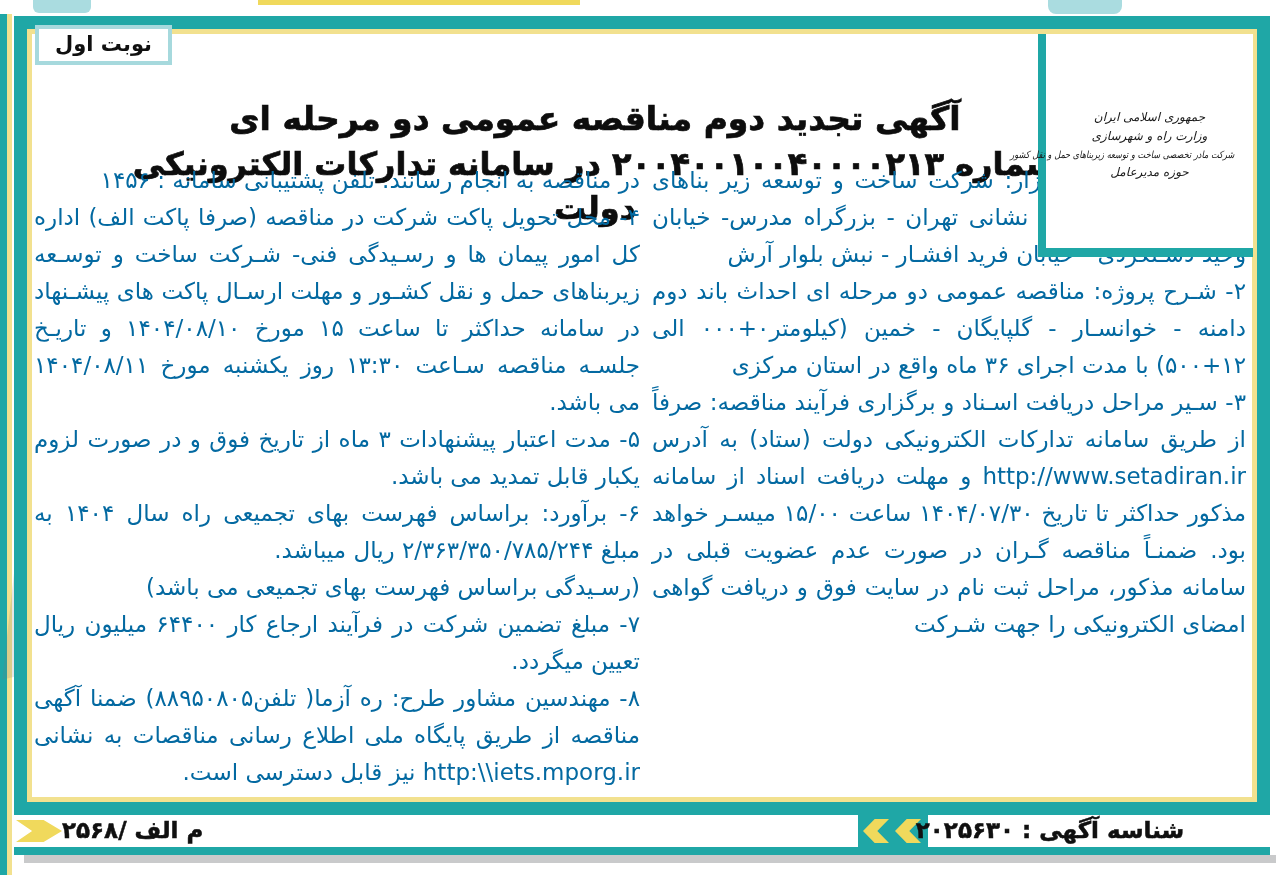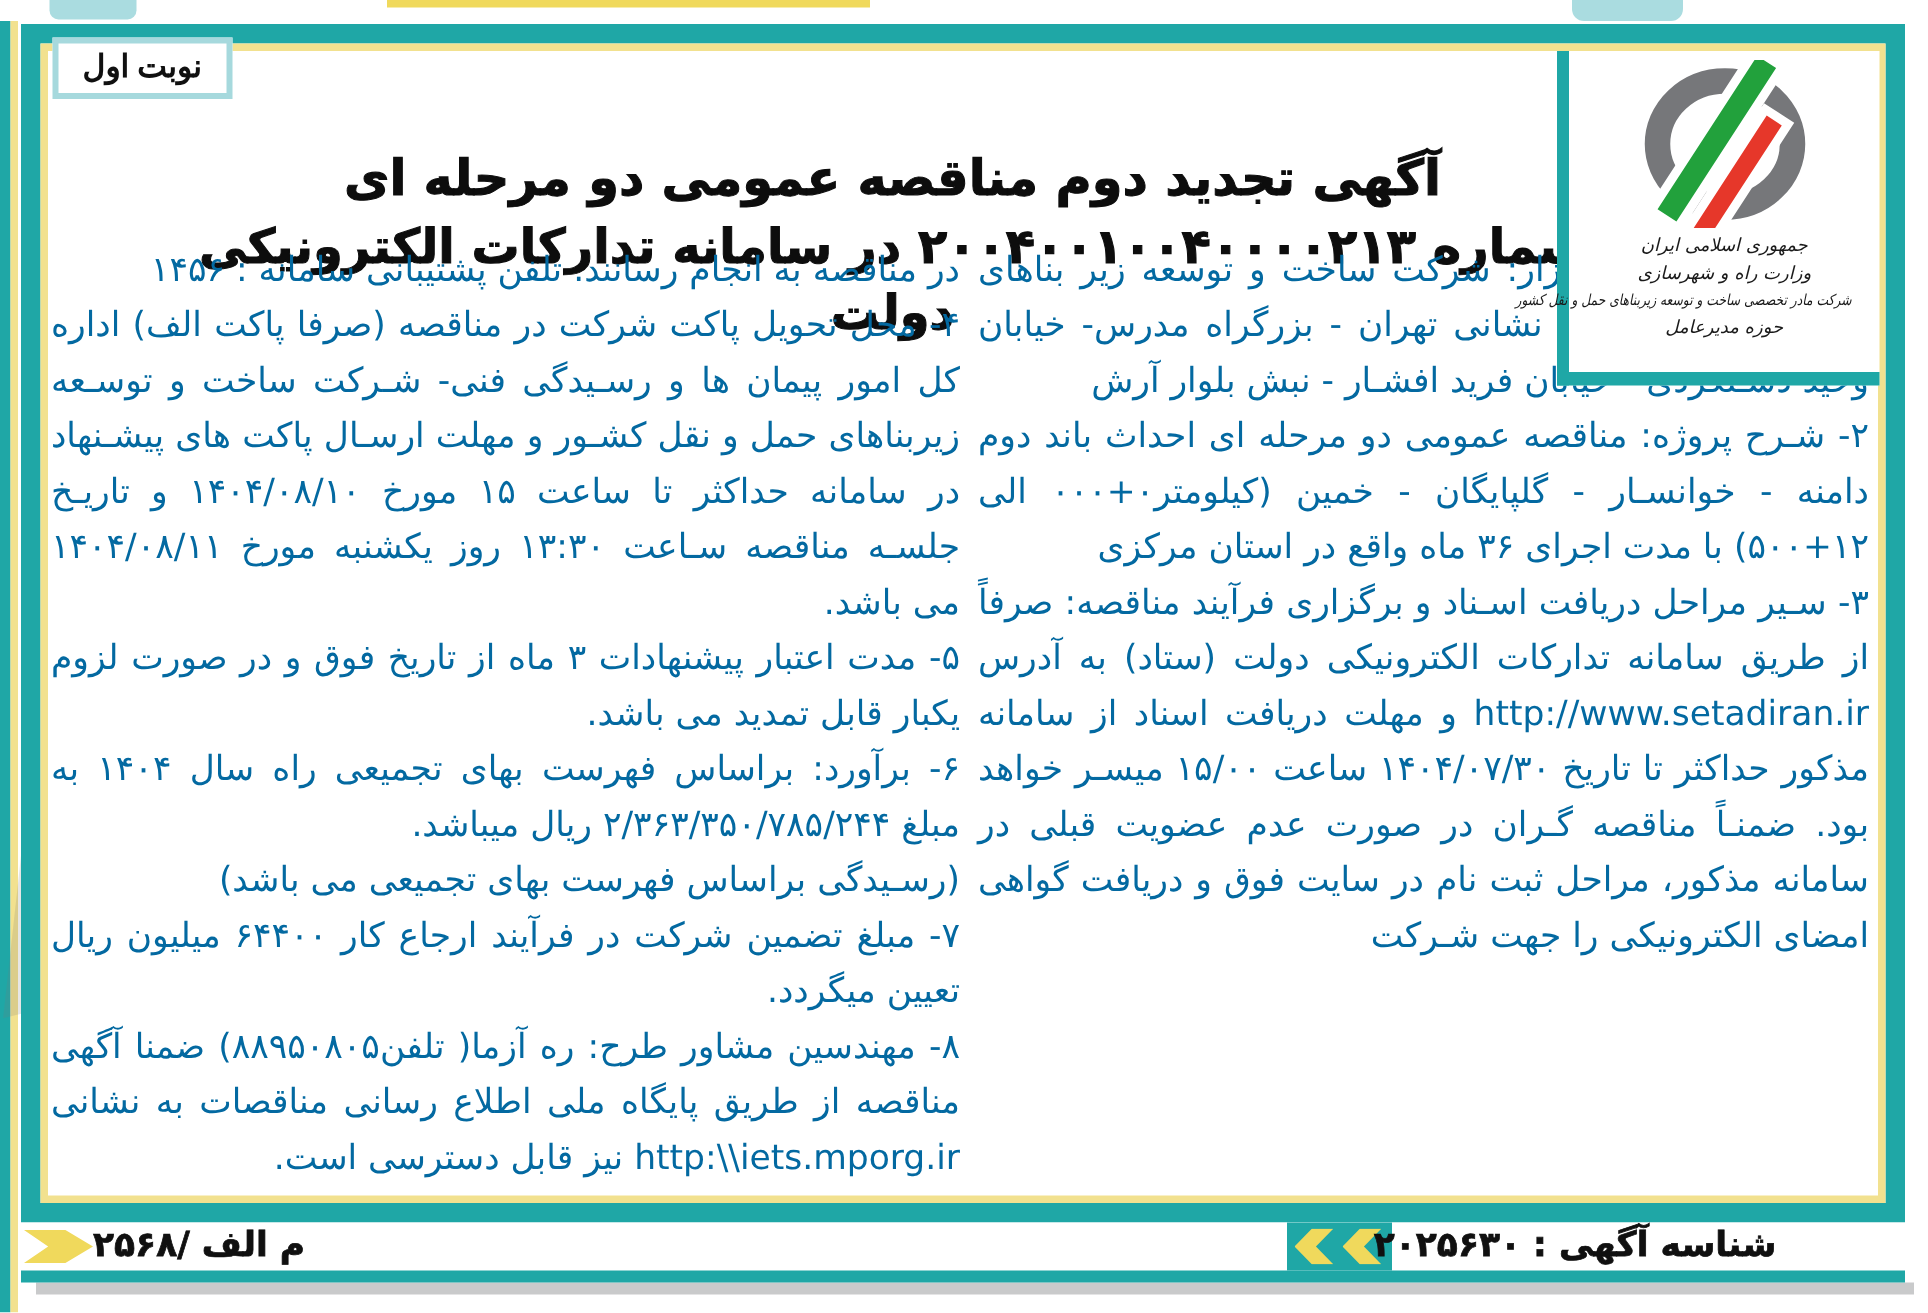--- a/index.html
+++ b/index.html
@@ -21,38 +21,38 @@
     box-sizing:border-box;border:13px solid #1fa7a6;background:#ffffff;z-index:2;
   }
   .frame-inner{
     position:absolute;inset:0;box-sizing:border-box;border:5px solid #f2e18f;
   }
 
   
   .badge{
     position:absolute;left:35px;top:25px;z-index:7;background:#ffffff;
     border:4px solid #a6d9dd;padding:3px 16px 5px 16px;
-    font-size:21px;font-weight:bold;color:#101010;direction:rtl;font-family:Liberation Serif, serif;
+    font-size:21px;font-weight:bold;color:#101010;direction:rtl;
   }
 
   
   .title{
     position:absolute;left:115px;top:48px;width:960px;z-index:5;
     text-align:center;direction:rtl;color:#0d0d0d;font-weight:bold;margin-top:48px;
     -webkit-text-stroke:0.7px #0d0d0d;
   }
   .title .l1{font-size:33px;line-height:46px;}
   .title .l2{font-size:32px;line-height:44px;}
 
   
   .logo-box{
     position:absolute;left:1038px;top:34px;width:215px;height:223px;z-index:6;
     box-sizing:border-box;background:#ffffff;
     border-left:8px solid #1fa7a6;border-bottom:9px solid #1fa7a6;
-    display:flex;flex-direction:column;align-items:center;padding-top:6px;
+    display:flex;flex-direction:row;align-items:center;padding-top:6px;
   }
   .org-lines{direction:rtl;text-align:center;color:#1a1a1a;
     font-family:"DejaVu Serif", serif;font-style:italic;margin-top:2px;width:100%;}
   .org-line{font-size:12px;line-height:19px;}
   .org-line-small{font-size:10px;line-height:17px;white-space:nowrap;transform:scaleX(0.82);transform-origin:center;}
 
   
   .col{
     position:absolute;z-index:5;direction:rtl;text-align:justify;
     color:#0369a1;font-size:23px;line-height:37px;

